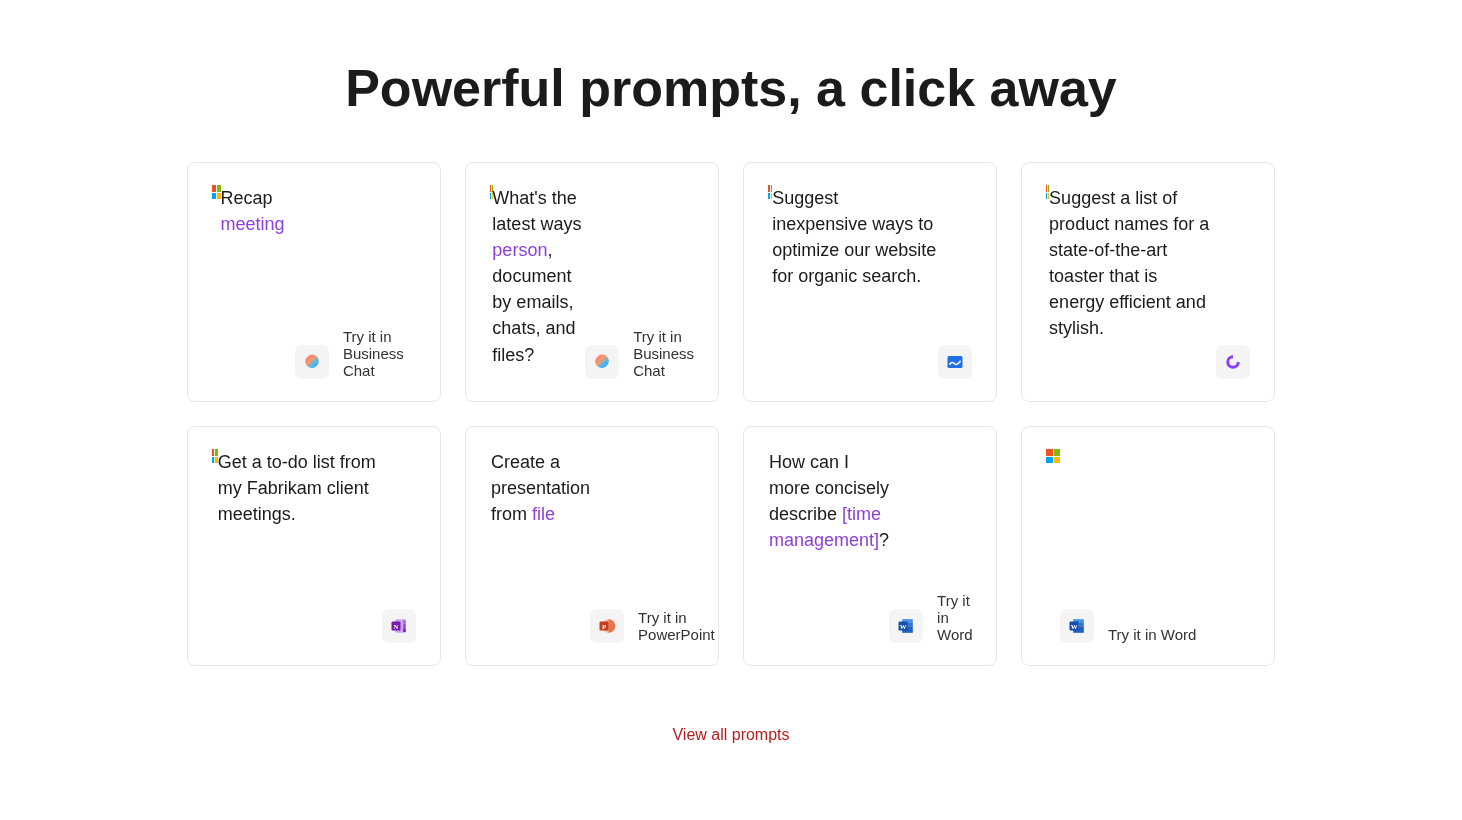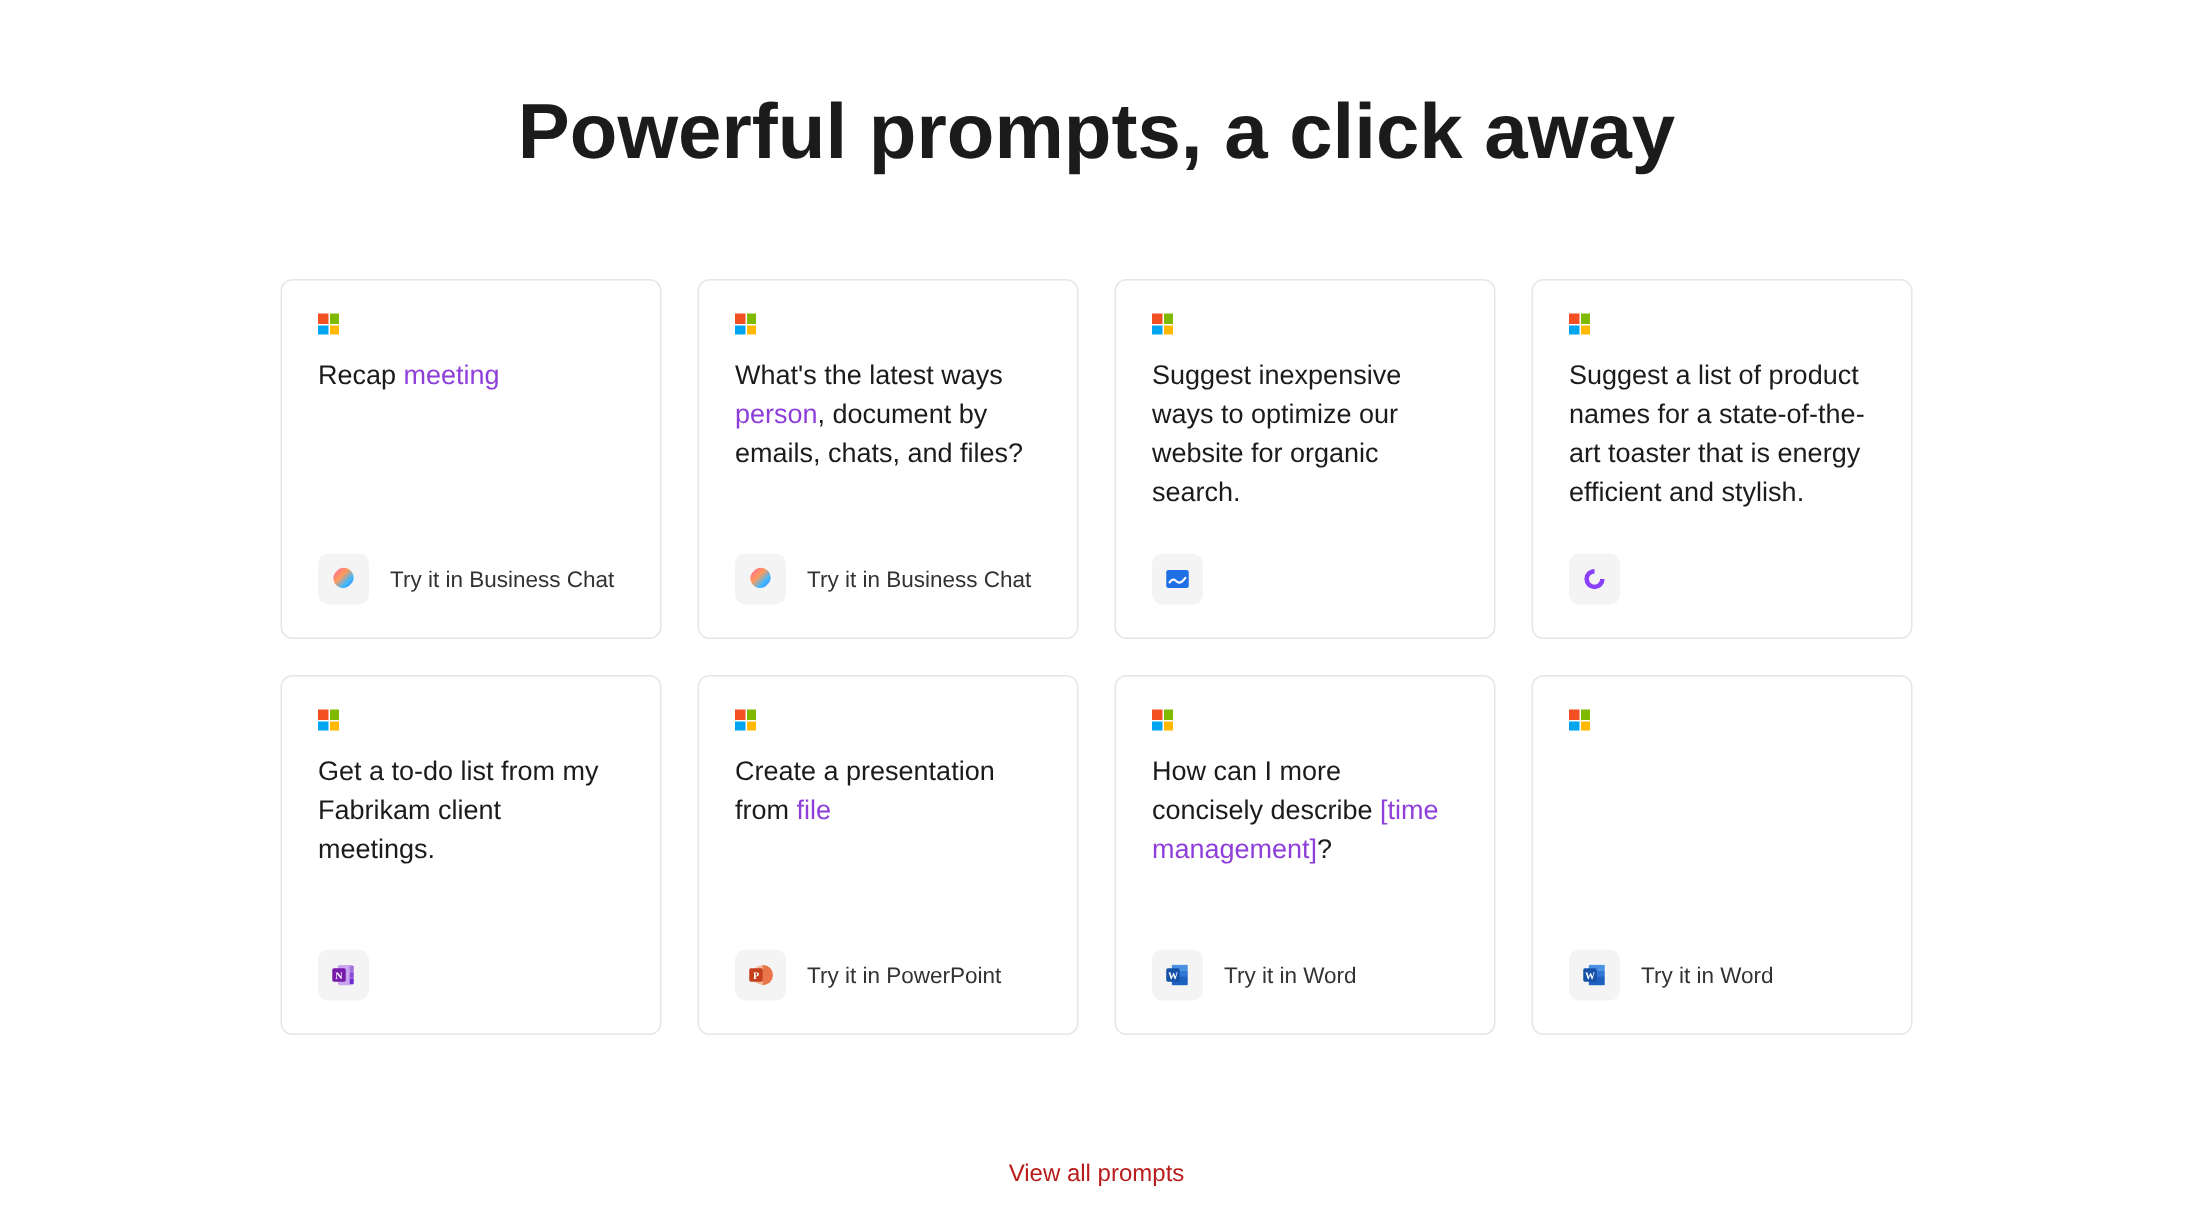--- a/index.html
+++ b/index.html
@@ -10,42 +10,41 @@
     height: 820px;
     overflow: hidden;
     color: #1b1b1b;
   }
   .page {
     width: 100%;
     height: 100%;
     display: flex;
     flex-direction: column;
     align-items: center;
-    gap: 24px;
   }
   .title {
     font-size: 52px;
     font-weight: 600;
     margin-top: 58px;
     margin-bottom: 44px;
     color: #1b1b1b;
   }
   .grid {
     display: grid;
     grid-template-columns: repeat(4, 254px);
     gap: 24px;
     justify-content: center;
   }
   .card {
     border: 1px solid #e6e6e6;
     border-radius: 8px;
     padding: 22px 24px 22px 24px;
     height: 240px;
     display: flex;
-    flex-direction: column;
+    flex-direction: row;
     background: #fff;
     cursor: pointer;
   }
   .ms-logo {
     width: 14px;
     height: 14px;
     display: inline-grid;
     grid-template-columns: 1fr 1fr;
     grid-template-rows: 1fr 1fr;
     gap: 1px;
@@ -60,21 +59,21 @@
     font-size: 18px;
     line-height: 1.45;
     color: #1b1b1b;
     font-weight: 400;
     flex-grow: 0;
   }
   .prompt-text .placeholder { color: #8f3fd9; }
   .footer-row {
     margin-top: auto;
     display: flex;
-    align-items: center;
+    align-items: flex-end;
     gap: 14px;
   }
   .app-badge {
     width: 34px;
     height: 34px;
     border-radius: 7px;
     background: #f4f4f4;
     display: flex;
     align-items: center;
     justify-content: center;

